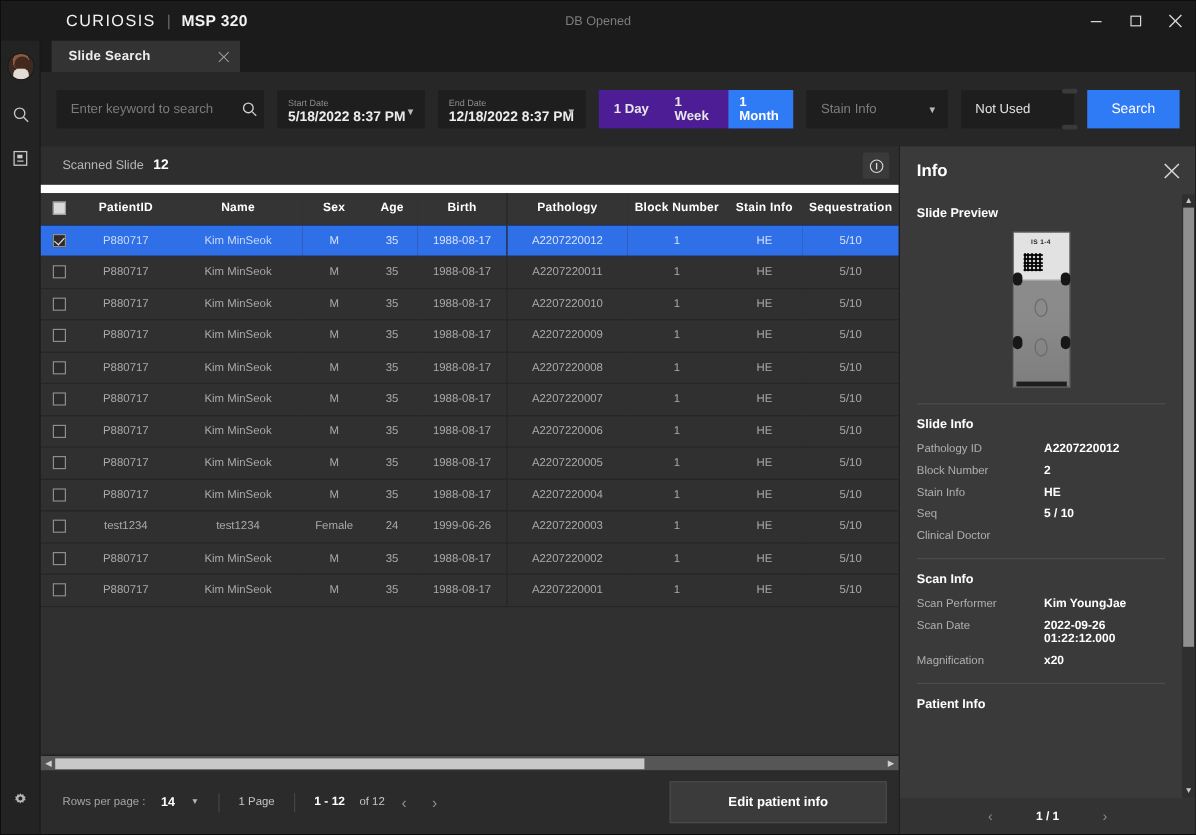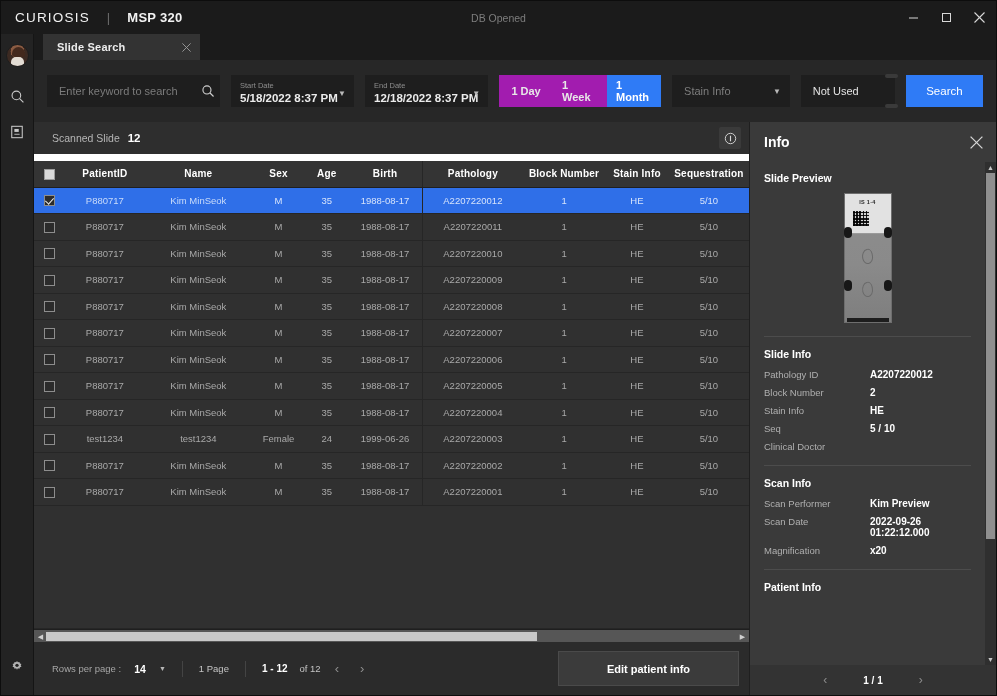--- a/index.html
+++ b/index.html
@@ -16,21 +16,21 @@
     border: 1px solid #0d0d0d;
     display: flex; flex-direction: column;
   }
 
   
   .titlebar {
     height: 33px; background: #1b1b1b;
     display: flex; align-items: center;
     flex: 0 0 33px; position: relative;
   }
-  .brand { padding-left: 14px; display: flex; align-items: flex-start; gap: 17px; }
+  .brand { padding-left: 14px; display: flex; align-items: flex-start; gap: 9px; margin-left: 40px; }
   .brand-main { color: #f2f2f2; font-size: 13.5px; letter-spacing: 1.2px; font-weight: 400; }
   .brand-sep { color: #6a6a6a; font-size: 13px; }
   .brand-sub { color: #f2f2f2; font-size: 13px; font-weight: bold; letter-spacing: .3px; }
   .db-status {
     position: absolute; left: 0; right: 0; text-align: center;
     color: #7d7d7d; font-size: 10.5px; pointer-events: none;
   }
   .winbtns { margin-left: auto; display: flex; height: 33px; z-index: 2; }
   .winbtn {
     width: 33px; height: 33px; display: flex; align-items: center; justify-content: center;
@@ -97,21 +97,21 @@
   .search-ico { color: #cfcfcf; display: flex; }
 
   .date-field {
     width: 131px; height: 32px; background: #1e1e1e; padding: 3px 8px 0 9px;
     display: flex; flex-direction: column; justify-content: center; position: relative;
   }
   .date-caption { color: #8d8d8d; font-size: 7.5px; line-height: 10px; }
   .date-value { color: #ececec; font-size: 11.5px; line-height: 14px; font-weight: bold; }
   .date-caret { position: absolute; right: 8px; bottom: 9px; color: #b9b9b9; font-size: 8px; }
 
-  .range-group { display: flex; height: 32px; background: #a21caf; }
+  .range-group { display: flex; height: 32px; background: #4c1d95; }
   .range-btn {
     min-width: 54px; padding: 0 9px; display: flex; align-items: center; justify-content: center;
     color: #e8e8e8; font-size: 11px; font-weight: bold;
   }
   .range-btn.active { background: #2f7bf6; color: #ffffff; }
 
   .stain-field {
     width: 125px; height: 32px; background: #1e1e1e; display: flex; align-items: center;
     padding: 0 9px 0 12px; position: relative;
   }
@@ -666,21 +666,21 @@
                     <span class="k">Clinical Doctor</span>
                     <span class="v"></span>
                   </div>
                 </div>
 
               <div class="hr"></div>
               <div class="sec-title">Scan Info</div>
               <div id="scan-info-list">
                   <div class="kv">
                     <span class="k">Scan Performer</span>
-                    <span class="v">Kim Preview</span>
+                    <span class="v">Kim YoungJae</span>
                   </div>
                   <div class="kv">
                     <span class="k">Scan Date</span>
                     <span class="v">2022-09-26 01:22:12.000</span>
                   </div>
                   <div class="kv">
                     <span class="k">Magnification</span>
                     <span class="v">x20</span>
                   </div>
                 </div>

